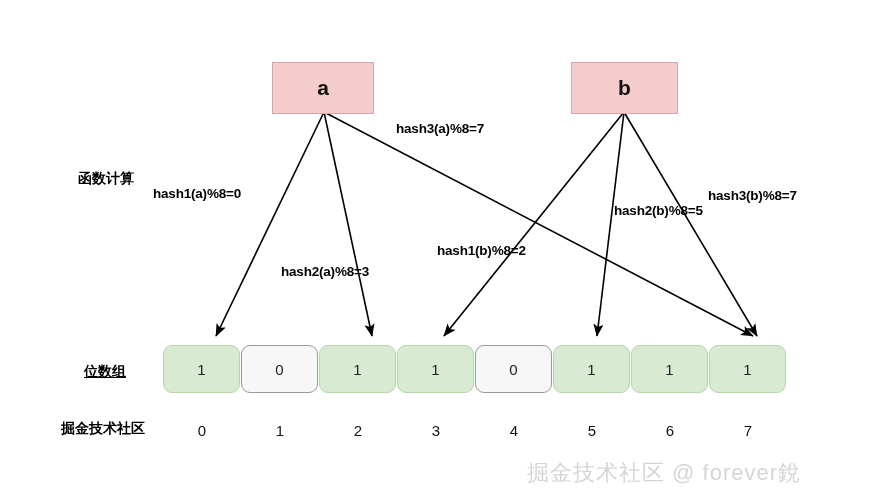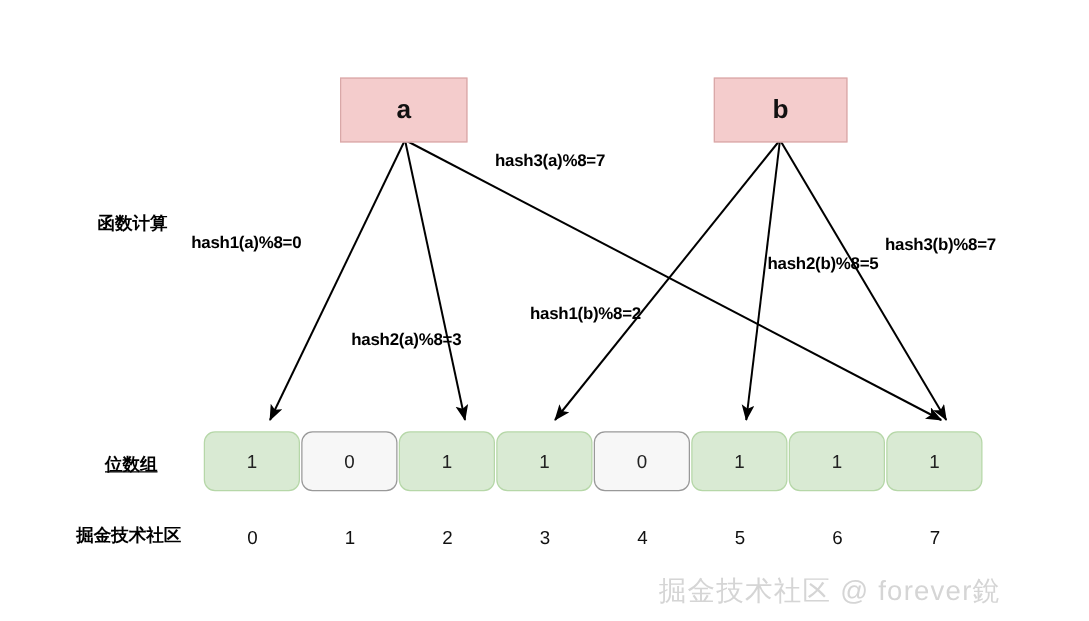--- a/index.html
+++ b/index.html
@@ -131,21 +131,21 @@
     <span>b</span>
   </div>
 
   <div class="cn-label" style="left:46px; top:168px; width:120px;">
     <div>函数计算</div>
   </div>
 
   <div class="hash-label" style="left:153px; top:186px;">hash1(a)%8=0</div>
   <div class="hash-label" style="left:281px; top:264px;">hash2(a)%8=3</div>
   <div class="hash-label" style="left:396px; top:121px;">hash3(a)%8=7</div>
-  <div class="hash-label" style="left:424px; top:243px;">hash1(b)%8=2</div>
+  <div class="hash-label" style="left:437px; top:243px;">hash1(b)%8=2</div>
   <div class="hash-label" style="left:566px; top:203px;padding-left:48px;">hash2(b)%8=5</div>
   <div class="hash-label" style="left:708px; top:188px;">hash3(b)%8=7</div>
 
   <div class="cn-label" style="left:70px; top:361px; width:70px;text-decoration:underline;">位数组</div>
 
   <div class="bit-array">
     <div class="bit-cell on">
         <span>1</span>
       </div>
     <div class="bit-cell off">

